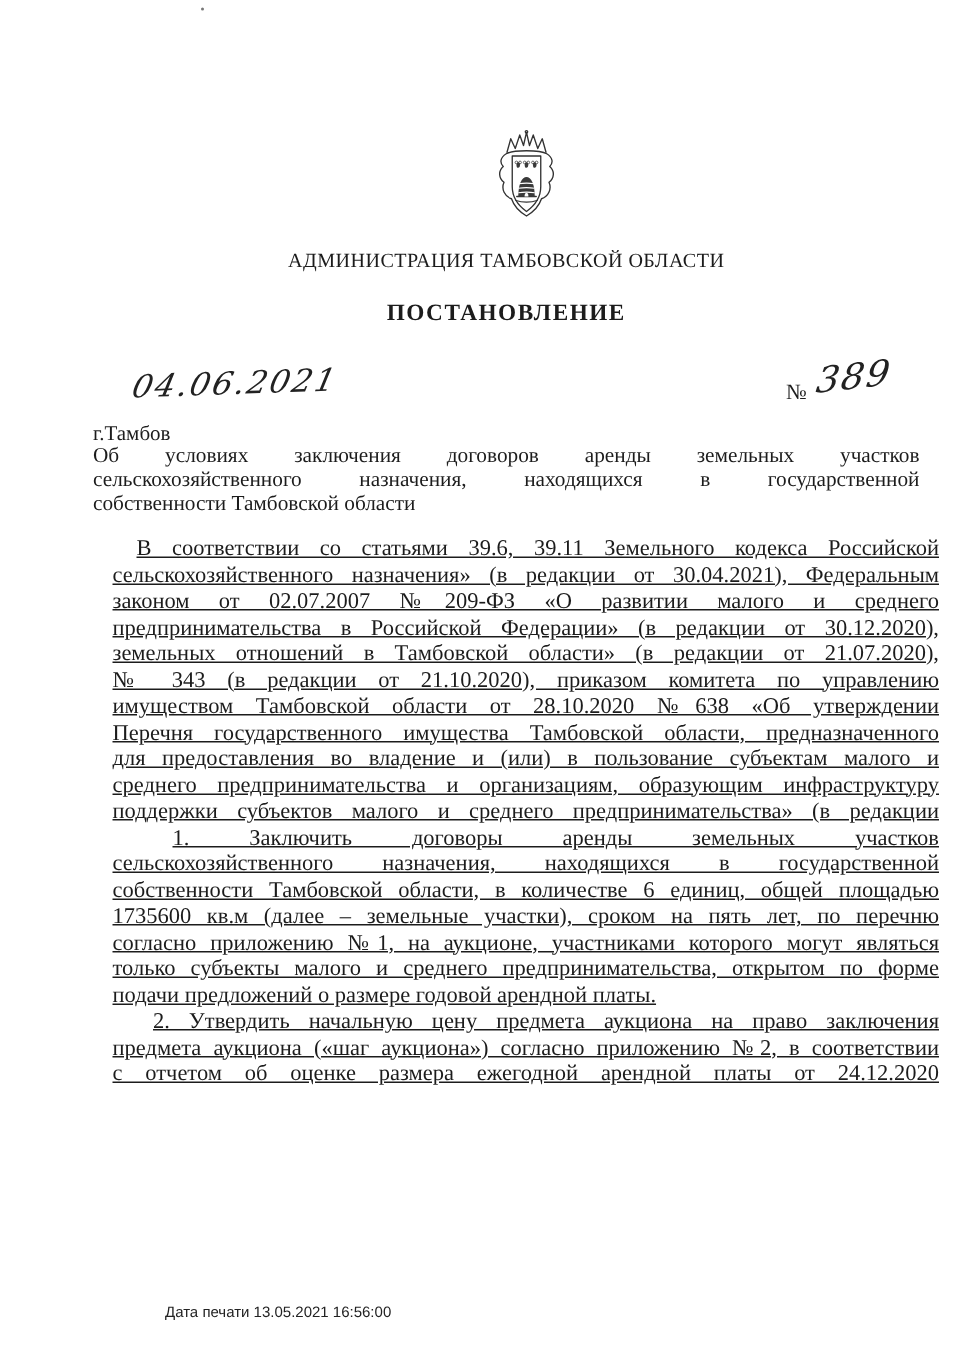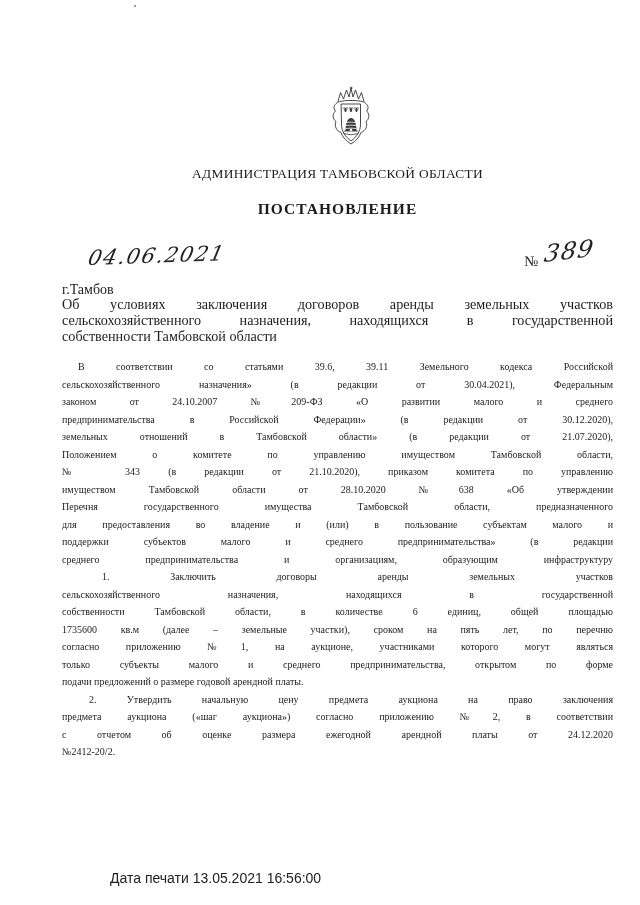--- a/index.html
+++ b/index.html
@@ -47,32 +47,32 @@
   .hand-num {
     display: inline-block; font-size: 24px; letter-spacing: 1px;
     transform: skewX(-14deg) rotate(-7deg) translateY(-4px);
     transform-origin: left bottom;
   }
   .subject {
     position: absolute; left: 62px; top: 280px; width: 551px;
     font-size: 14.2px; line-height: 16px; margin-top: 16px;
   }
   .bodytext {
-    position: absolute; left: 62px; top: 358px; width: 551px;
-    font-size: 10px; line-height: 17.5px;
+    position: absolute; left: 75px; top: 358px; width: 551px;
+    font-size: 15px; line-height: 17.5px; text-decoration: underline;
   }
   .jline { text-align: justify; text-align-last: justify; }
   .jline.last { text-align-last: left; }
   .para .jline:first-child { text-indent: 16px; }
   .para.p1 .jline:first-child { text-indent: 40px; }
   .para.p2 .jline:first-child { text-indent: 27px; }
   .footer {
     position: absolute; left: 110px; top: 870px;
     font-family: "Liberation Sans", sans-serif;
-    font-size: 14px; color: #222;
+    font-size: 10px; color: #222;
   }
 </style>
 </head>
 <body>
 
 <div class="page">
 
   <div class="speck"></div>
 
   <div class="emblem">
@@ -130,43 +130,41 @@
   <div class="subject">
       <div class="jline">Об условиях заключения договоров аренды земельных участков</div>
       <div class="jline">сельскохозяйственного назначения, находящихся в государственной</div>
       <div class="jline last">собственности Тамбовской области</div>
     </div>
 
   <div class="bodytext">
     <div class="para p0">
         <div class="jline">В соответствии со статьями 39.6, 39.11 Земельного кодекса Российской</div>
         <div class="jline">сельскохозяйственного назначения» (в редакции от 30.04.2021), Федеральным</div>
-        <div class="jline">законом от 24.10.2007 №209-ФЗ «О развитии малого и среднего</div>
+        <div class="jline">законом от 02.07.2007 №209-ФЗ «О развитии малого и среднего</div>
         <div class="jline">предпринимательства в Российской Федерации» (в редакции от 30.12.2020),</div>
         <div class="jline">земельных отношений в Тамбовской области» (в редакции от 21.07.2020),</div>
-        <div class="jline">Положением о комитете по управлению имуществом Тамбовской области,</div>
         <div class="jline">№ 343 (в редакции от 21.10.2020), приказом комитета по управлению</div>
         <div class="jline">имуществом Тамбовской области от 28.10.2020 №638 «Об утверждении</div>
         <div class="jline">Перечня государственного имущества Тамбовской области, предназначенного</div>
         <div class="jline">для предоставления во владение и (или) в пользование субъектам малого и</div>
+        <div class="jline">среднего предпринимательства и организациям, образующим инфраструктуру</div>
         <div class="jline">поддержки субъектов малого и среднего предпринимательства» (в редакции</div>
-        <div class="jline">среднего предпринимательства и организациям, образующим инфраструктуру</div>
       </div>
     <div class="para p1">
         <div class="jline">1. Заключить договоры аренды земельных участков</div>
         <div class="jline">сельскохозяйственного назначения, находящихся в государственной</div>
         <div class="jline">собственности Тамбовской области, в количестве 6 единиц, общей площадью</div>
         <div class="jline">1735600 кв.м (далее – земельные участки), сроком на пять лет, по перечню</div>
         <div class="jline">согласно приложению №1, на аукционе, участниками которого могут являться</div>
         <div class="jline">только субъекты малого и среднего предпринимательства, открытом по форме</div>
         <div class="jline last">подачи предложений о размере годовой арендной платы.</div>
       </div>
     <div class="para p2">
         <div class="jline">2. Утвердить начальную цену предмета аукциона на право заключения</div>
         <div class="jline">предмета аукциона («шаг аукциона») согласно приложению №2, в соответствии</div>
         <div class="jline">с отчетом об оценке размера ежегодной арендной платы от 24.12.2020</div>
-        <div class="jline last">№2412-20/2.</div>
       </div>
   </div>
 
   <div class="footer">Дата печати 13.05.2021 16:56:00</div>
 
 </div>
 
 </body></html>

